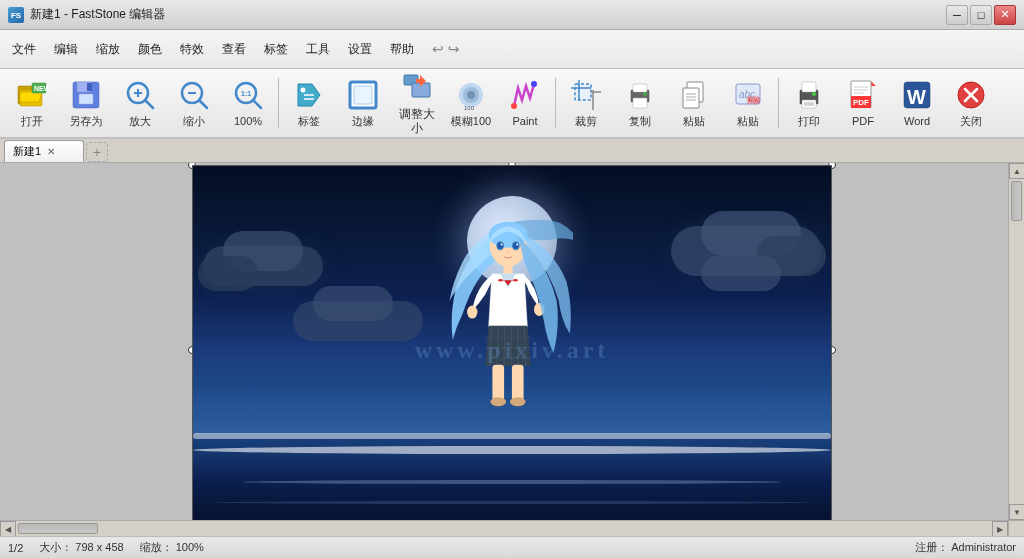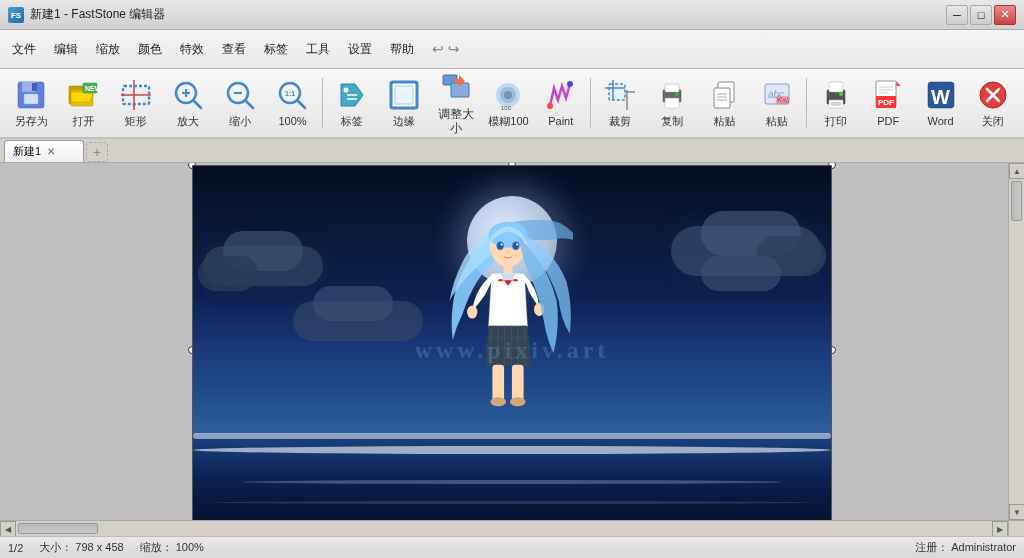--- a/index.html
+++ b/index.html
@@ -321,52 +321,42 @@
     <span style="font-size:14px; cursor:pointer; color:#888;">↩</span>
     <span style="font-size:14px; cursor:pointer; color:#888;">↪</span>
   </div>
 </div>
 
 <div class="toolbar">
 
   <div class="tool-btn">
     <div class="tool-icon">
       <svg width="34" height="34" viewBox="0 0 34 34">
-        <rect x="4" y="4" width="26" height="26" rx="2" fill="#6080e0" stroke="#4060c0" stroke-width="0.5"></rect>
-        <rect x="8" y="4" width="14" height="10" rx="1" fill="#a0b0f0" stroke="#8090d0" stroke-width="0.5"></rect>
-        <rect x="10" y="16" width="14" height="10" rx="1" fill="#d0e0ff" stroke="#a0b0e0" stroke-width="0.5"></rect>
-        <rect x="18" y="5" width="5" height="8" rx="0.5" fill="#4060c0"></rect>
-      </svg>
-    </div>
-    <span class="tool-label">另存为</span>
-  </div>
-
-  <div class="tool-btn">
-    <div class="tool-icon">
-      <svg width="34" height="34" viewBox="0 0 34 34">
         <rect x="3" y="8" width="14" height="18" rx="1" fill="#c8a000" stroke="#a07800" stroke-width="0.5"></rect>
         <rect x="5" y="12" width="22" height="16" rx="1" fill="#e8c000" stroke="#b09000" stroke-width="0.5"></rect>
         <path d="M5 14 L27 14 L24 24 L5 24 Z" fill="#ffd700" stroke="#b09000" stroke-width="0.5"></path>
         <rect x="17" y="5" width="14" height="10" rx="1" fill="#4CAF50" stroke="#388E3C" stroke-width="0.5"></rect>
         <text x="19" y="13" font-size="7" fill="white" font-weight="bold">NEW</text>
       </svg>
     </div>
     <span class="tool-label">打开</span>
   </div>
 
   <div class="tool-btn">
     <div class="tool-icon">
       <svg width="34" height="34" viewBox="0 0 34 34">
-        <rect x="4" y="8" width="26" height="18" rx="1" fill="none" stroke="#4488cc" stroke-width="2.5" stroke-dasharray="3,2"></rect>
-        <line x1="15" y1="2" x2="15" y2="32" stroke="#cc4444" stroke-width="1.5"></line>
-        <line x1="2" y1="17" x2="32" y2="17" stroke="#cc4444" stroke-width="1.5"></line>
-      </svg>
-    </div>
-    <span class="tool-label">矩形</span>
-  </div>
+        <rect x="4" y="4" width="26" height="26" rx="2" fill="#6080e0" stroke="#4060c0" stroke-width="0.5"></rect>
+        <rect x="8" y="4" width="14" height="10" rx="1" fill="#a0b0f0" stroke="#8090d0" stroke-width="0.5"></rect>
+        <rect x="10" y="16" width="14" height="10" rx="1" fill="#d0e0ff" stroke="#a0b0e0" stroke-width="0.5"></rect>
+        <rect x="18" y="5" width="5" height="8" rx="0.5" fill="#4060c0"></rect>
+      </svg>
+    </div>
+    <span class="tool-label">另存为</span>
+  </div>
+
 
   <div class="tool-btn">
     <div class="tool-icon">
       <svg width="34" height="34" viewBox="0 0 34 34">
         <circle cx="15" cy="15" r="10" fill="none" stroke="#4488cc" stroke-width="2.5"></circle>
         <line x1="22" y1="22" x2="30" y2="30" stroke="#4488cc" stroke-width="2.5" stroke-linecap="round"></line>
         <line x1="11" y1="15" x2="19" y2="15" stroke="#4488cc" stroke-width="2"></line>
         <line x1="15" y1="11" x2="15" y2="19" stroke="#4488cc" stroke-width="2"></line>
       </svg>
     </div>

